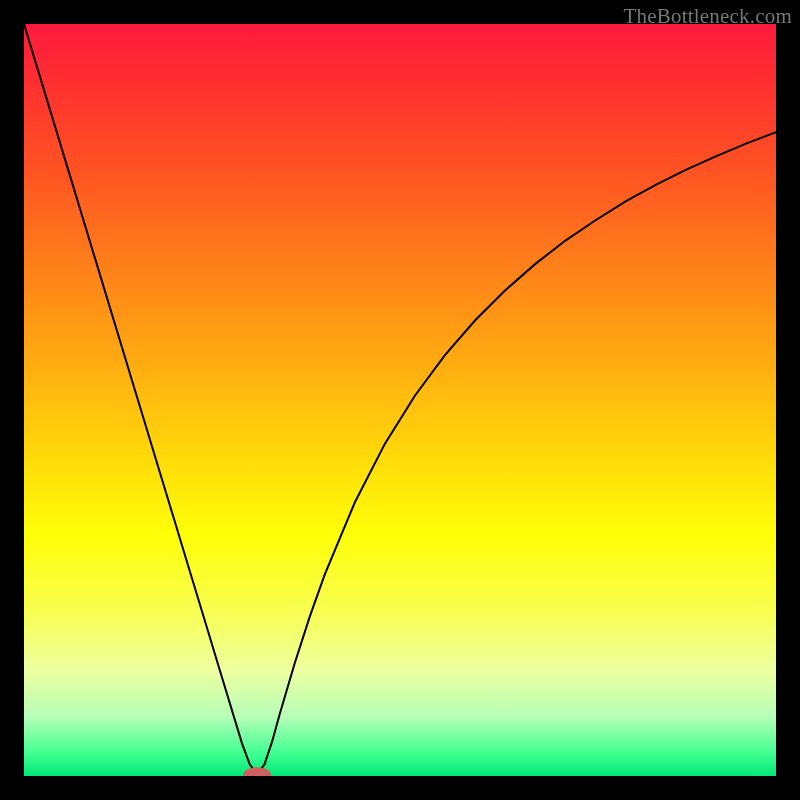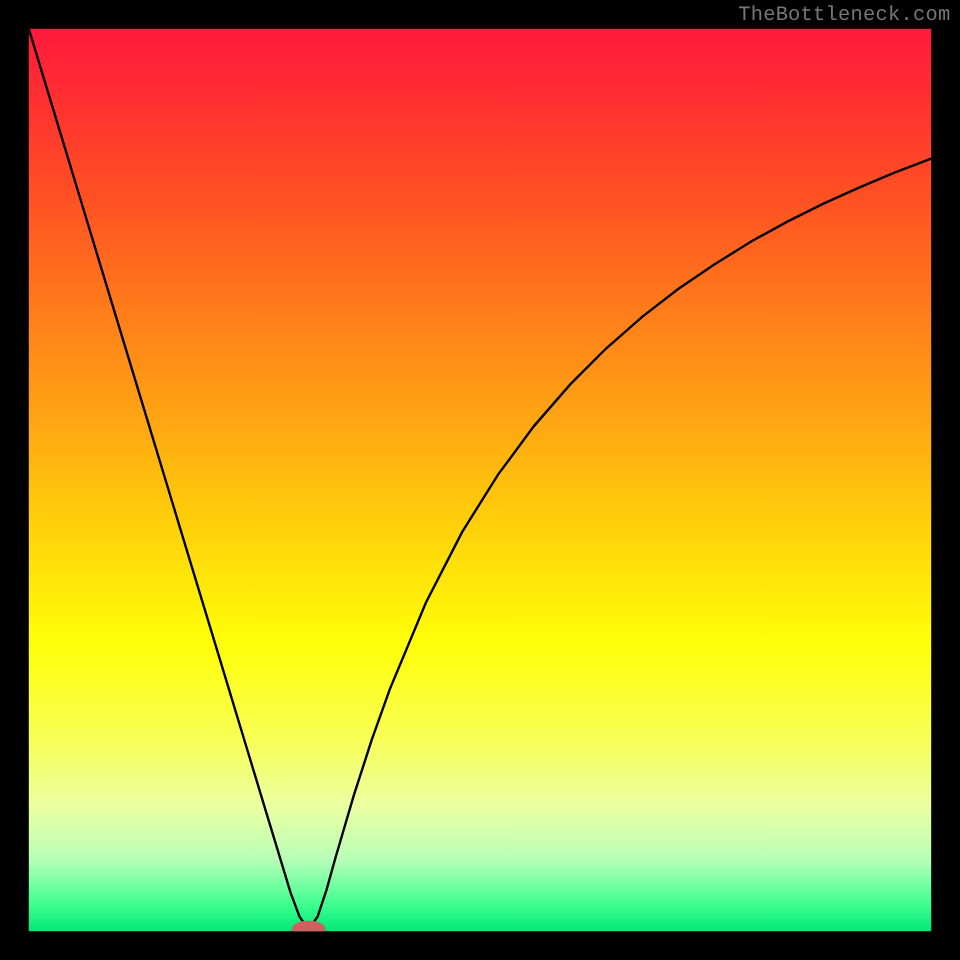--- a/index.html
+++ b/index.html
@@ -40,22 +40,22 @@
   }
   .curve { stroke: #000; stroke-width: 2; fill: none; }
   .marker {
     fill: #d06060;
     stroke: #d06060;
   }
   .watermark {
     position: absolute;
     top: 4px;
     right: 8px;
-    font-family: Liberation Mono, monospace;
-    font-size: 17px;
+    font-family: Liberation Serif, serif;
+    font-size: 21px;
     color: #777;
     pointer-events: none;
     letter-spacing: 0.2px;
     text-align: right;
   }
 </style>
 </head>
 <body>
 
 <div class="chart-container">

